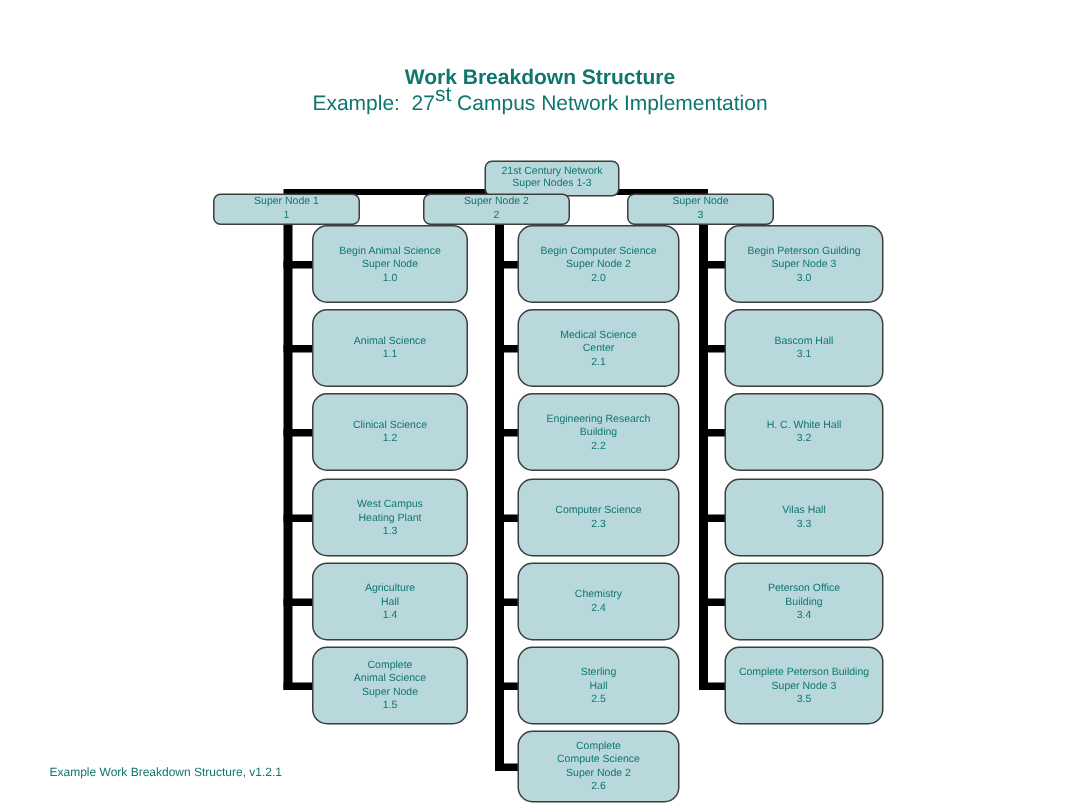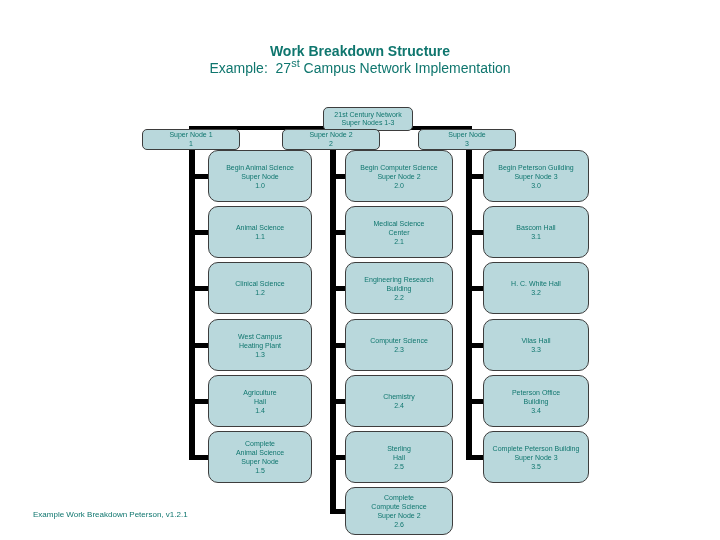--- a/index.html
+++ b/index.html
@@ -8,21 +8,21 @@
     font-family:"Liberation Sans",sans-serif;color:#0f766e;overflow:hidden;
   }
   .t1{
     position:absolute;top:44px;left:0;width:720px;text-align:center;
     font-size:14px;line-height:15px;font-weight:bold;
   }
   .t2{
     position:absolute;top:60px;left:0;width:720px;text-align:center;
     font-size:14px;line-height:16px;font-weight:normal;white-space:pre;
   }
-  .t2 sup{font-size:11px;line-height:0;}
+  .t2 sup{font-size:14px;line-height:0;}
   .footer{
     position:absolute;left:33px;top:510px;font-size:8px;line-height:10px;
   }
   .box{
     position:absolute;background:var(--fill,#b9d8dc);
     border:1px solid var(--stroke,#3d3d3d);box-sizing:border-box;
     display:flex;flex-direction:column;align-items:center;justify-content:center;
     text-align:center;
   }
   .root-box{
@@ -183,14 +183,14 @@
       </div>
       <div class="stub" style="left: 466px; top: 455px; width: 19px;"></div>
       <div class="box task-box" style="left: 483px; top: 431px; width: 106px; height: 52px;">
         <div>Complete Peterson Building</div>
         <div>Super Node 3</div>
         <div>3.5</div>
       </div>
       <div class="v-line" style="left: 466px; height: 320px;"></div>
     </div>
 
-  <div class="footer">Example Work Breakdown Peterson, v1.2.1</div>
+  <div class="footer">Example Work Breakdown Structure, v1.2.1</div>
 </div>
 
 </body></html>

